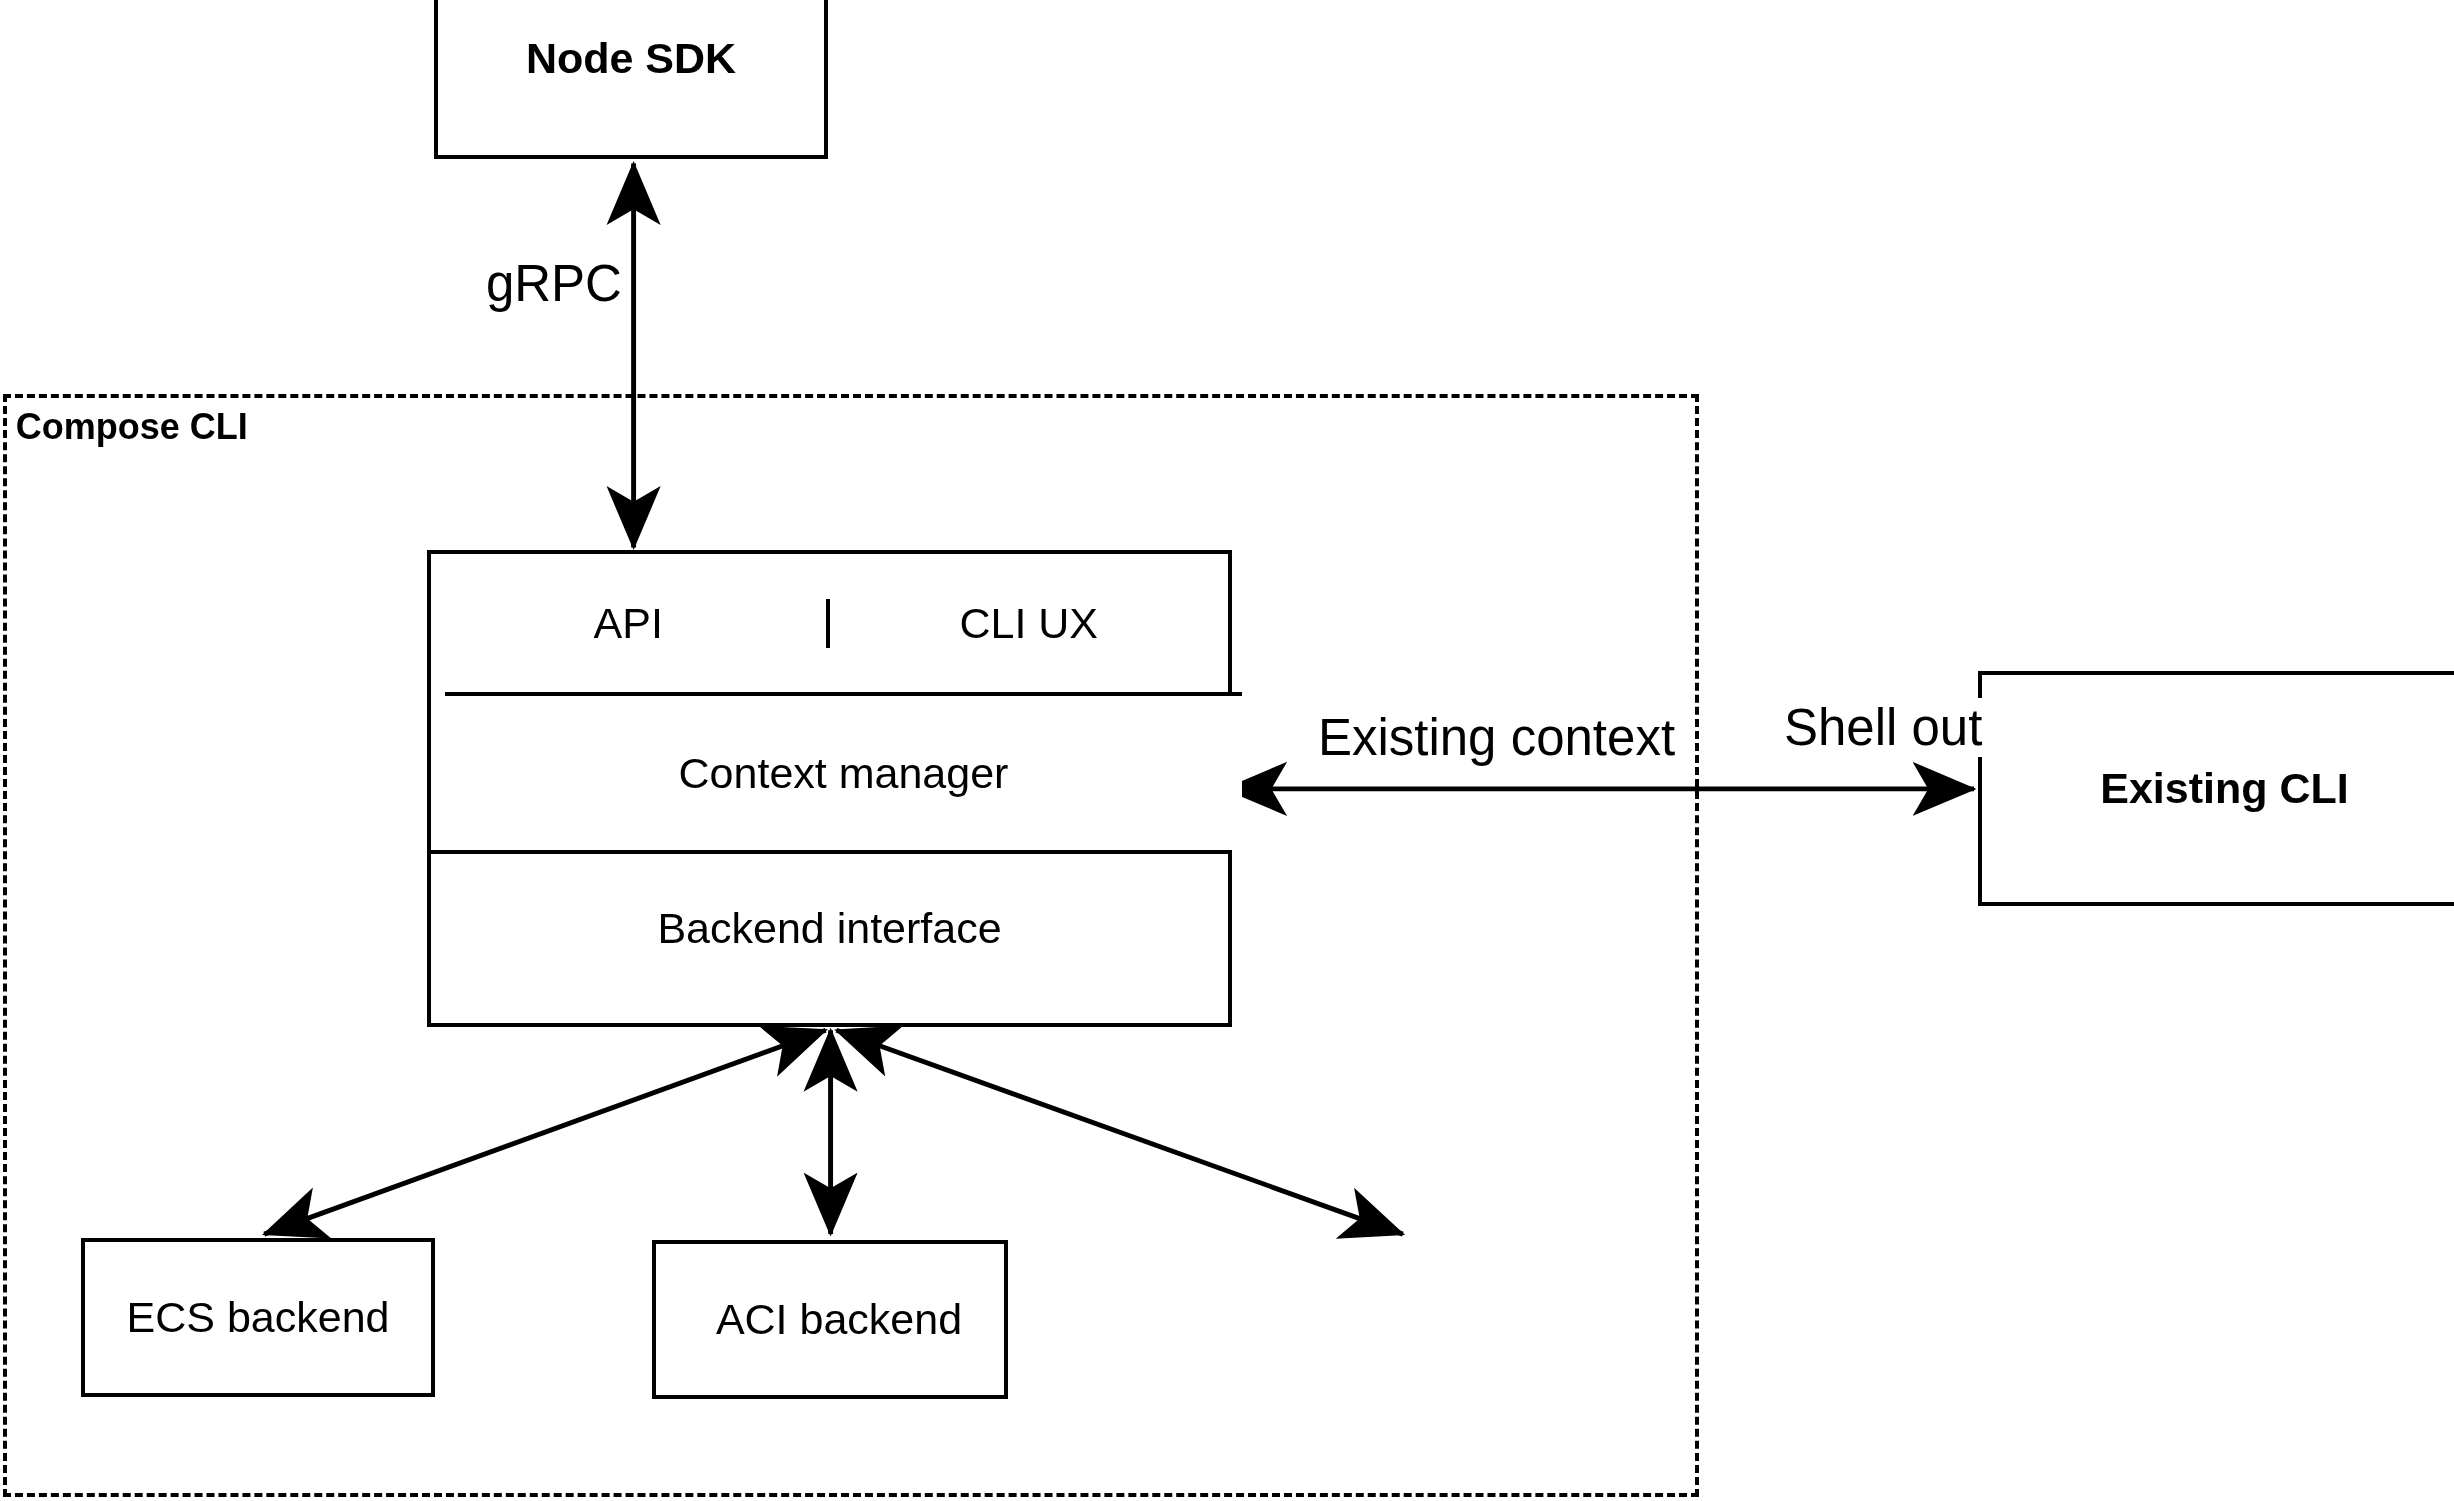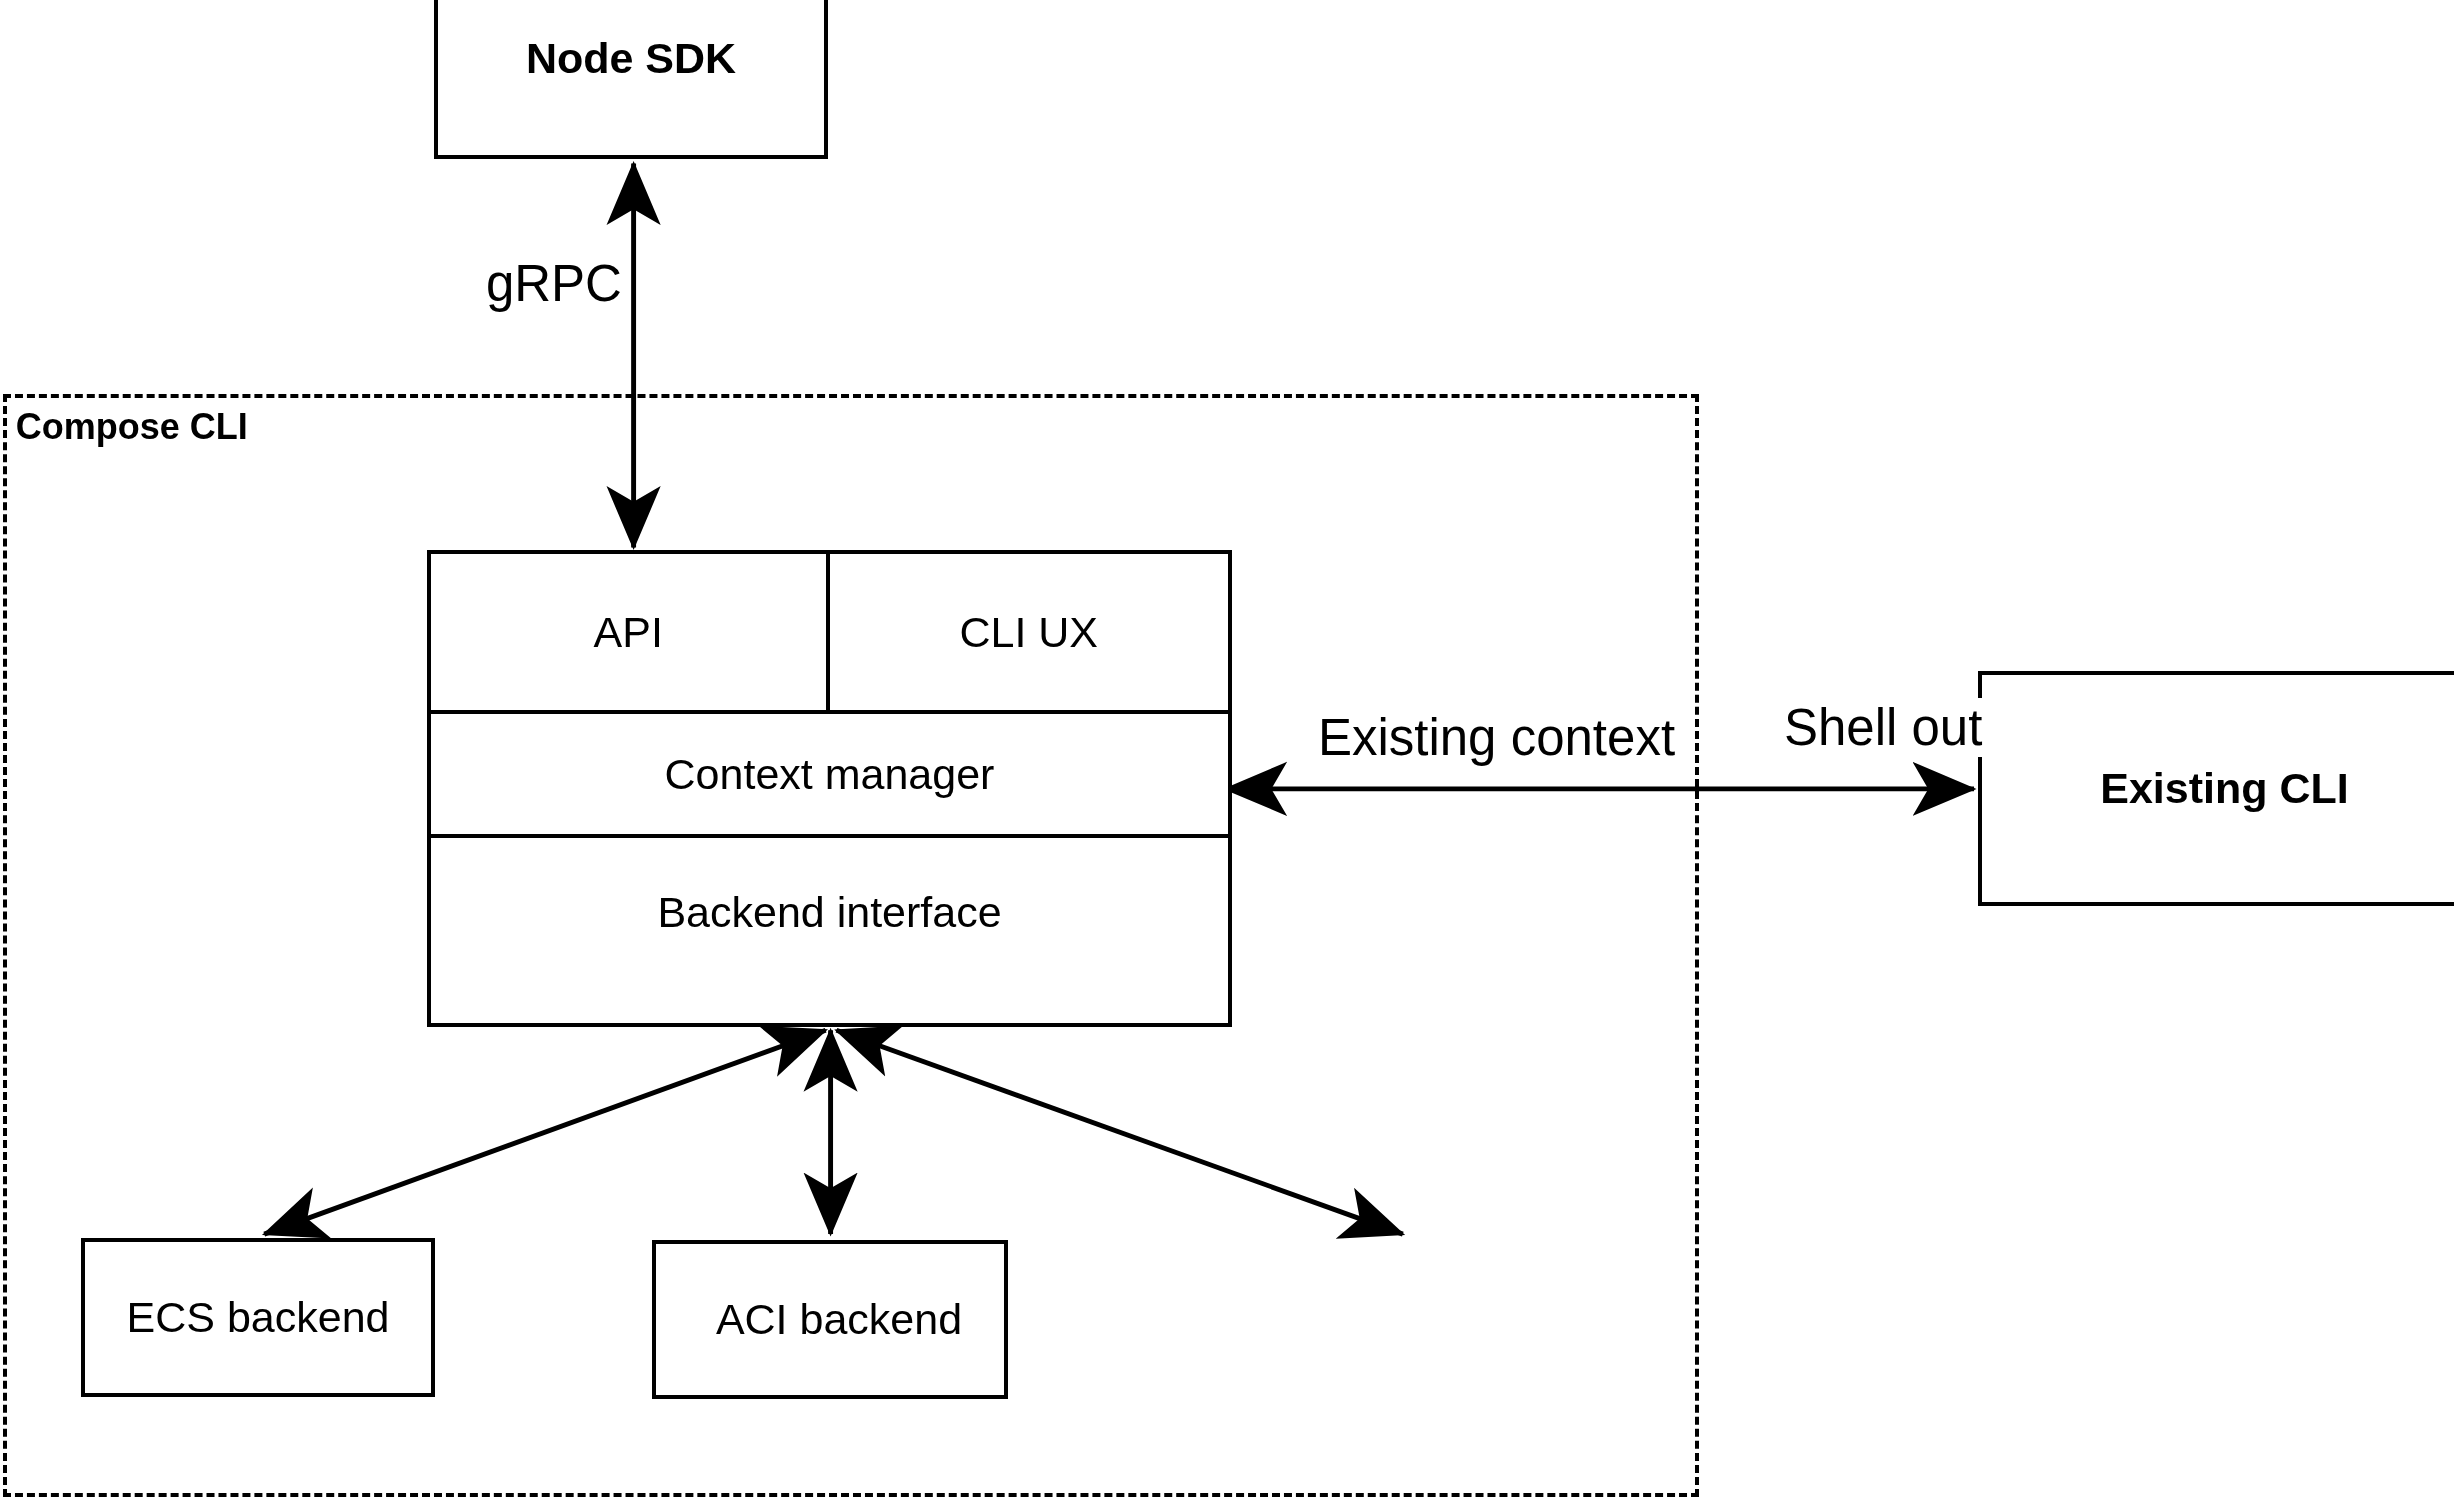--- a/index.html
+++ b/index.html
@@ -115,29 +115,29 @@
 
   <div class="node-box bold" style="left:434px; top:-41px; width:394px; height:200px;">
     <span class="node-label">Node SDK</span>
   </div>
 
   <div class="node-box bold" style="left:1978px; top:671px; width:493px; height:235px;">
     <span class="node-label">Existing CLI</span>
   </div>
 
   <div class="stack" style="left:427px; top:550px; width:805px; height:477px;">
-    <div class="stack-row" style="height:156px;">
+    <div class="stack-row" style="height:138px;align-items:center;">
       <div class="stack-cell" style="width:50%; border-right:4.9px solid #000000;">
         <span>API</span>
       </div>
       <div class="stack-cell" style="width:50%;">
         <span>CLI UX</span>
       </div>
     </div>
-    <div class="stack-row" style="height:124px; border-top:4.9px solid #000000;">
+    <div class="stack-row" style="height:158px; border-top:4.9px solid #000000;margin-left:14px;">
       <div class="stack-cell" style="width:100%;">
         <span>Context manager</span>
       </div>
     </div>
     <div class="stack-row" style="height:152px; border-top:4.9px solid #000000;">
       <div class="stack-cell" style="width:100%;">
         <span>Backend interface</span>
       </div>
     </div>
   </div>

